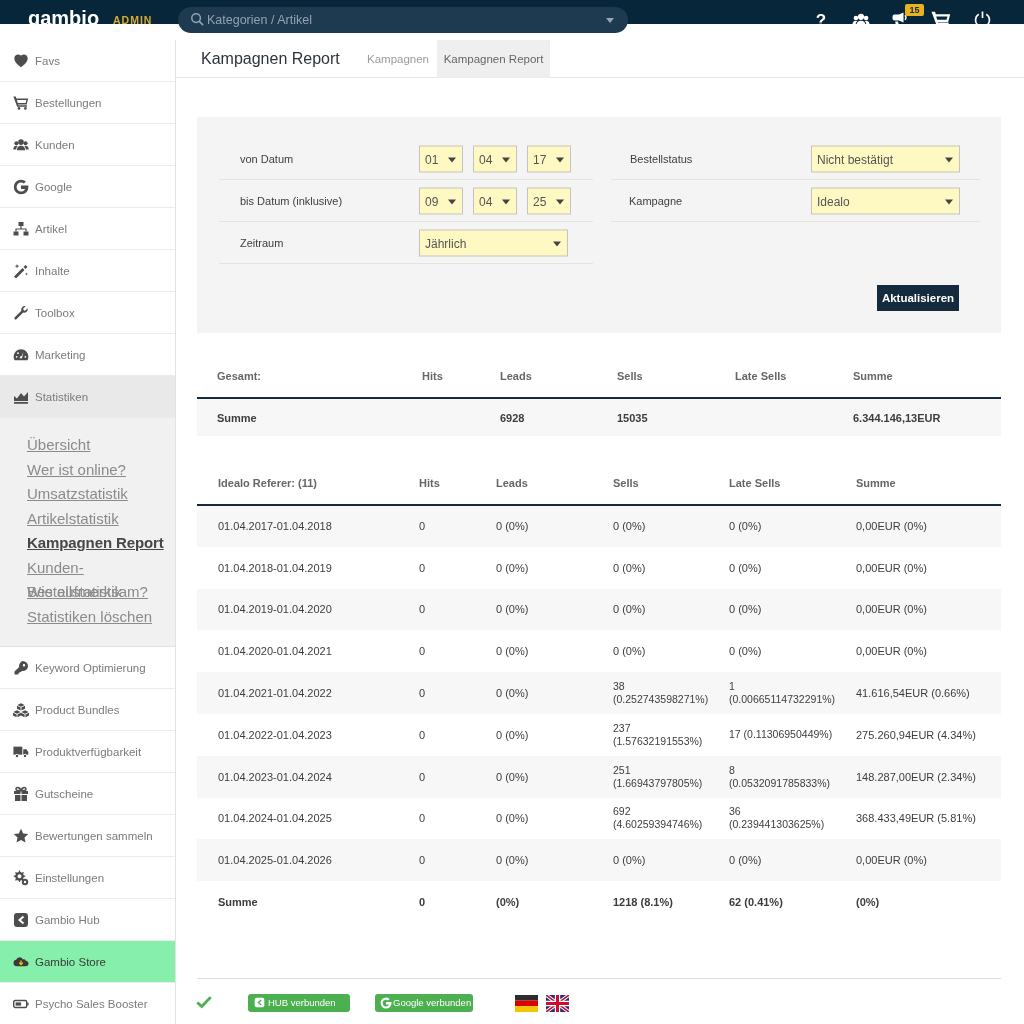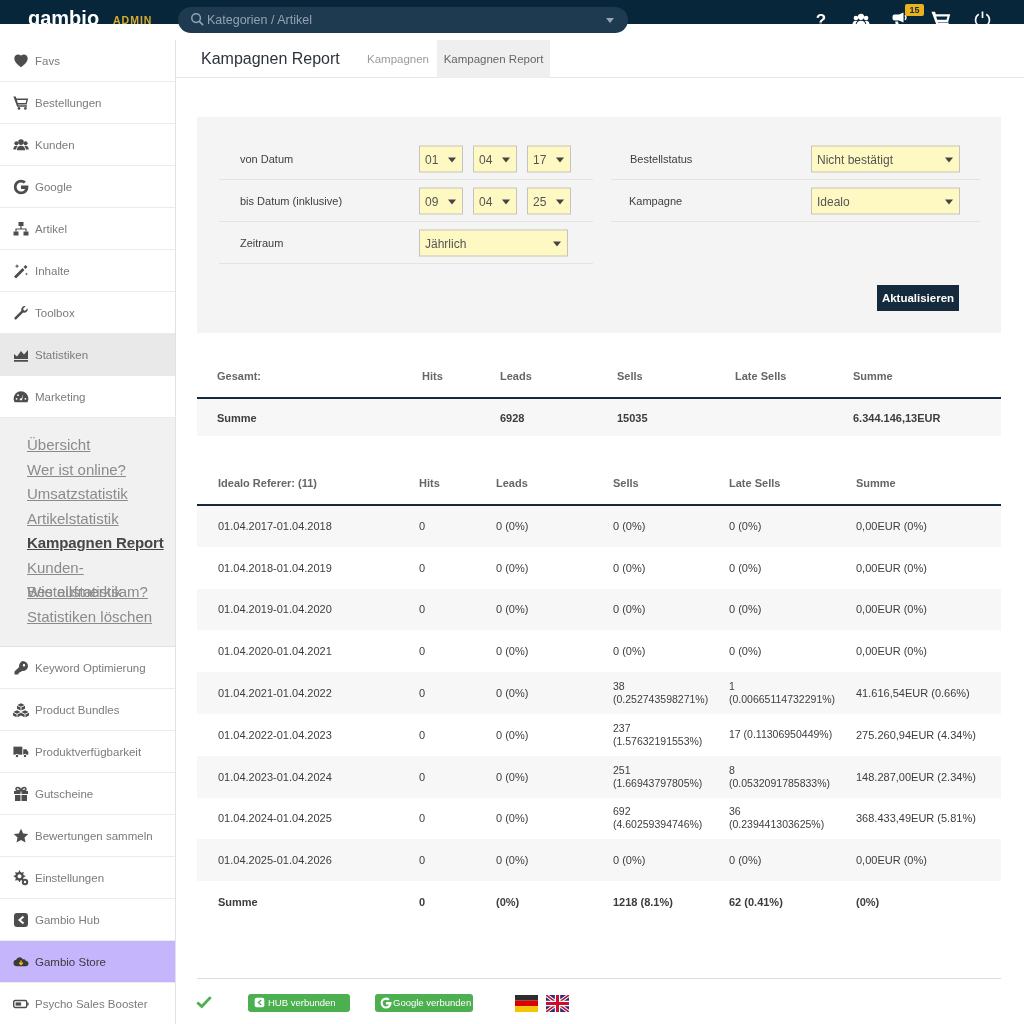--- a/index.html
+++ b/index.html
@@ -30,21 +30,21 @@
   background:#fff; border-right:1px solid #e2e2e2; }
 .mrow { position:relative; height:42px; border-bottom:1px solid #ebebeb;
   color:#7b7b7b; font-size:11.5px; }
 .mrow .ic { position:absolute; left:13px; top:50%; transform:translateY(-50%); width:16px; height:16px; }
 .mrow .tx { position:absolute; left:35px; top:50%; transform:translateY(-50%); }
 .mrow.active { background:#e9e9e9; }
 .submenu { background:#f1f1f1; border-bottom:1px solid #e2e2e2; padding:15px 0 17px 0; }
 .srow { height:24.5px; line-height:24.5px; padding-left:27px; color:#8b8b8b;
   font-size:15px;text-decoration:underline; }
 .srow.act { color:#474747; font-weight:bold; letter-spacing:-0.1px; }
-.mrow.store { background:#c4b5fd; color:#3a3a3a; }
+.mrow.store { background:#86efac; color:#3a3a3a; }
 
 
 .main { position:absolute; left:176px; top:40px; width:848px; height:984px; background:#fff; }
 .pghead { position:absolute; left:0; top:0; width:848px; height:38px;
   border-bottom:1px solid #e8e8e8; background:#fff; }
 .pgtitle { position:absolute; left:25px; top:10px; font-size:16px; color:#2e343b; }
 .tab1 { position:absolute; left:191px; top:13px; font-size:11.5px; color:#9b9b9b; }
 .tab2 { position:absolute; left:261px; top:0px; width:113px; height:38px;
   background:#efefef; font-size:11.5px; color:#666; text-align:center; line-height:38px; }
 
@@ -180,35 +180,35 @@
         <path d="M13.5 9.5 L13.9 10.6 L15 11 L13.9 11.4 L13.5 12.5 L13.1 11.4 L12 11 L13.1 10.6 Z" fill="#4d4d4d"></path>
       </svg>
       <span class="tx">Inhalte</span>
     </div>
   <div class="mrow">
       <svg class="ic" viewBox="0 0 16 16">
         <path d="M14.5 3.2 L11.8 5.9 L9.9 4 L12.6 1.3 Q10.8 0.6 9.2 2.2 Q7.7 3.7 8.3 5.8 L1.6 12.5 Q0.9 13.2 1.6 13.9 L2 14.3 Q2.7 15 3.4 14.3 L10.1 7.6 Q12.2 8.2 13.7 6.7 Q15.3 5.1 14.5 3.2 Z" fill="#4d4d4d"></path>
       </svg>
       <span class="tx">Toolbox</span>
     </div>
-  <div class="mrow active">
-      <svg class="ic" viewBox="0 0 16 16">
-        <path d="M1 14.8 L15 14.8 L15 13 L1 13 Z M1 12 L1 7 L4 9.5 L8 4 L11 7.5 L15 3 L15 12 Z" fill="#4d4d4d"></path>
-      </svg>
-      <span class="tx">Statistiken</span>
-    </div>
   <div class="mrow">
       <svg class="ic" viewBox="0 0 16 16">
         <path d="M8 2.2 Q11.2 2.2 13.3 4.4 Q15.4 6.6 15.4 9.8 Q15.4 11.7 14.4 13.3 L1.6 13.3 Q0.6 11.7 0.6 9.8 Q0.6 6.6 2.7 4.4 Q4.8 2.2 8 2.2 Z" fill="#4d4d4d"></path>
         <path d="M10.3 5 L8.6 9.2 L7 9.5 L6.7 11.3 L8.9 11.3 L9.4 9.4 Z" fill="#fff"></path>
         <circle cx="3.6" cy="9.8" r="0.9" fill="#fff"></circle>
         <circle cx="12.4" cy="9.8" r="0.9" fill="#fff"></circle>
         <circle cx="5" cy="6.2" r="0.9" fill="#fff"></circle>
       </svg>
       <span class="tx">Marketing</span>
+    </div>
+  <div class="mrow active">
+      <svg class="ic" viewBox="0 0 16 16">
+        <path d="M1 14.8 L15 14.8 L15 13 L1 13 Z M1 12 L1 7 L4 9.5 L8 4 L11 7.5 L15 3 L15 12 Z" fill="#4d4d4d"></path>
+      </svg>
+      <span class="tx">Statistiken</span>
     </div>
   <div class="submenu">
     <div class="srow">Übersicht</div>
     <div class="srow">Wer ist online?</div>
     <div class="srow">Umsatzstatistik</div>
     <div class="srow">Artikelstatistik</div>
     <div class="srow act">Kampagnen Report</div>
     <div class="srow">Kunden-Bestellstatistik</div>
     <div class="srow">Wie aufmerksam?</div>
     <div class="srow">Statistiken löschen</div>

